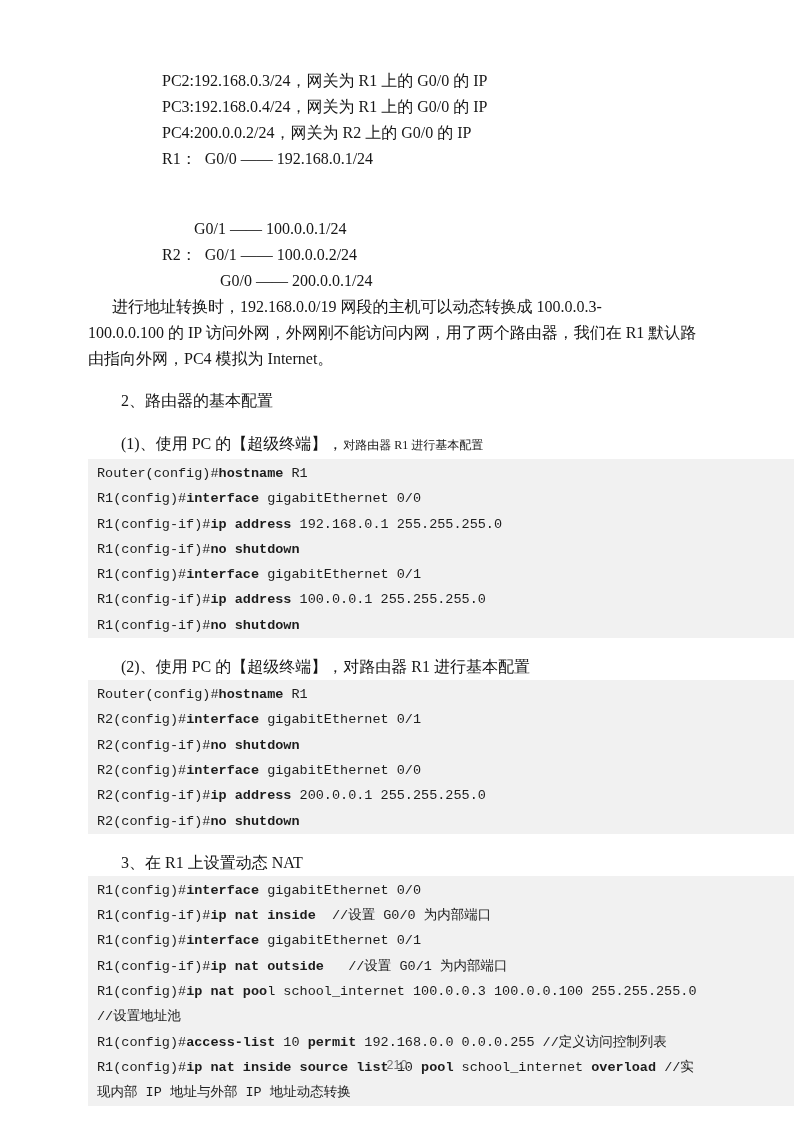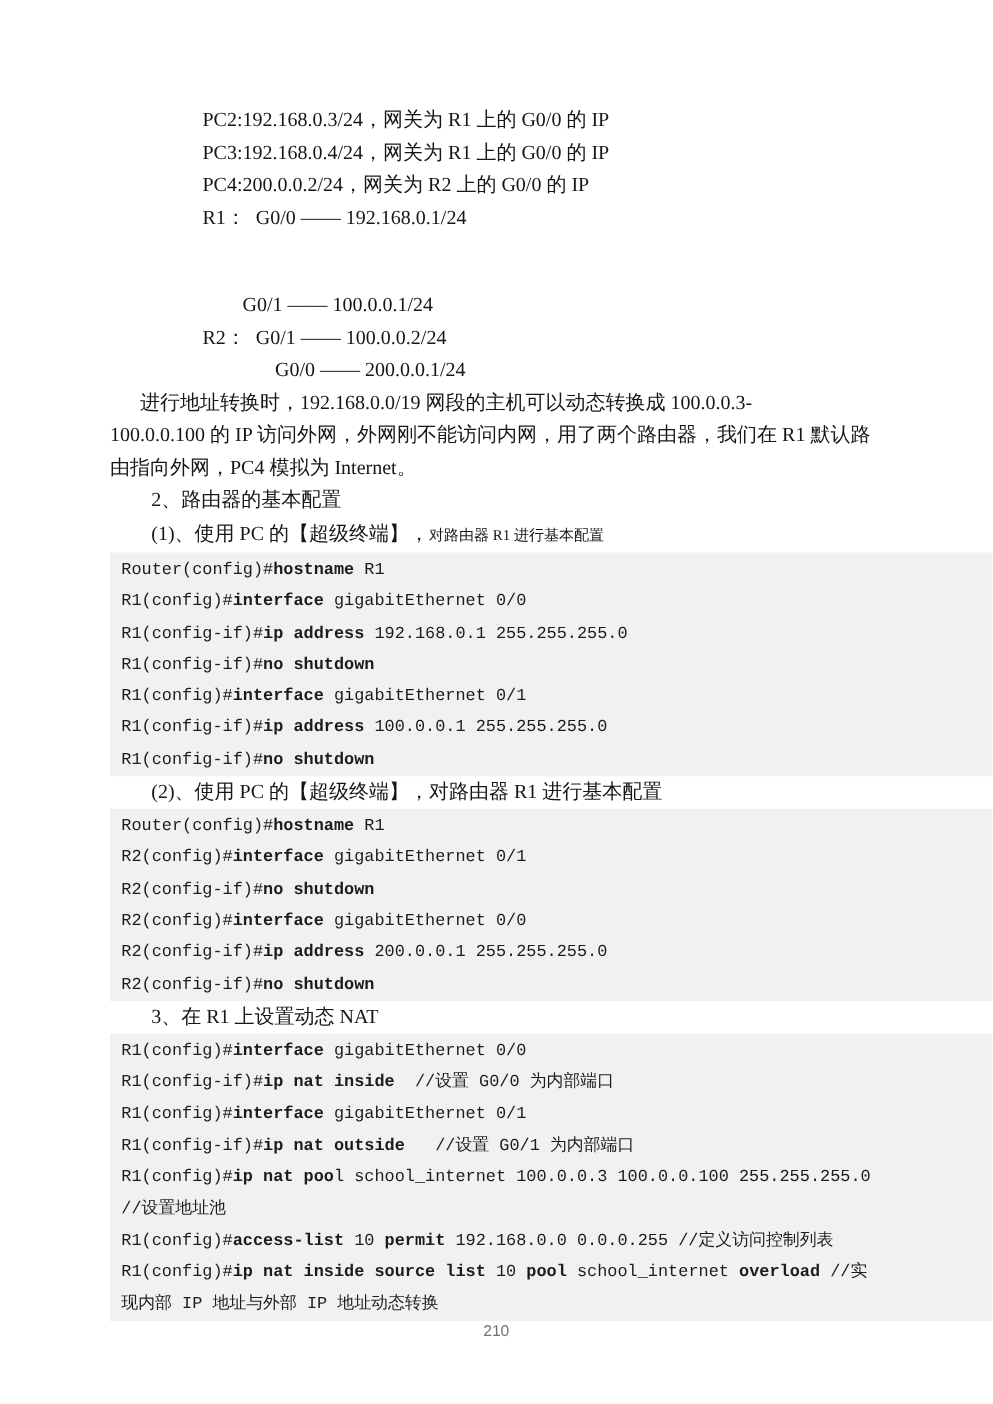--- a/index.html
+++ b/index.html
@@ -12,40 +12,41 @@
     width: 794px;
     height: 1123px;
     background: #ffffff;
     overflow: hidden;
     color: #161616;
     font-family: "Liberation Serif", "DejaVu Serif", serif;
   }
   .content {
     position: absolute;
     left: 88px;
-    top: 84px;
+    top: 68px;
     width: 631px;
   }
   .line {
     font-size: 16px;
     line-height: 26px;
     white-space: pre;
   }
   .para-line {
     font-size: 16px;
     line-height: 26px;
   }
   .ind-a { padding-left: 74px; }
   .ind-b { padding-left: 106px; margin-top: 44px; }
   .ind-c { padding-left: 132px; }
   .p-indent { padding-left: 24px; }
   .h-indent { padding-left: 33px; }
   .heading {
     font-size: 16px;
     line-height: 26px;
+    margin-top: 16px;
   }
   .heading .big {
     font-size: 12px;
   }
   .h1line { line-height: 27px; }
   .code {
     background: var(--code-bg, #f1f1f1);
     width: 740px;
     box-sizing: border-box;
     padding: 2px 0 0 9px;

